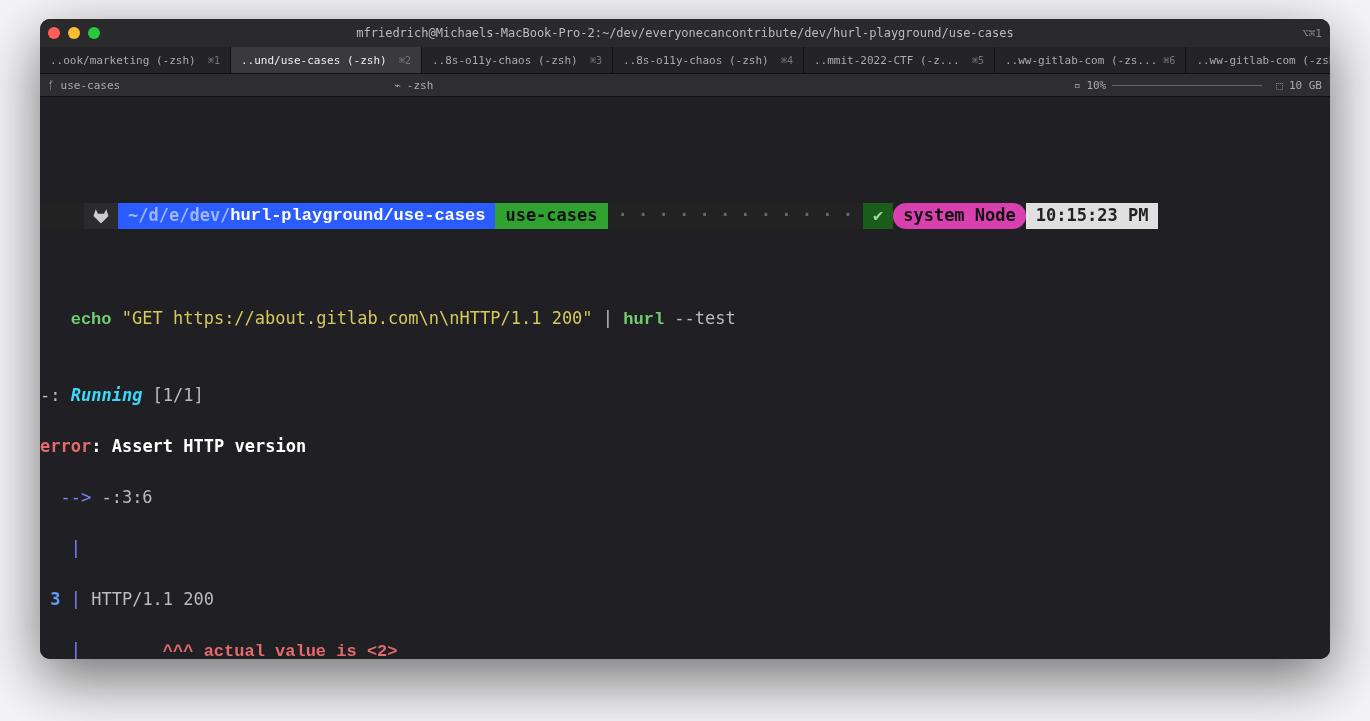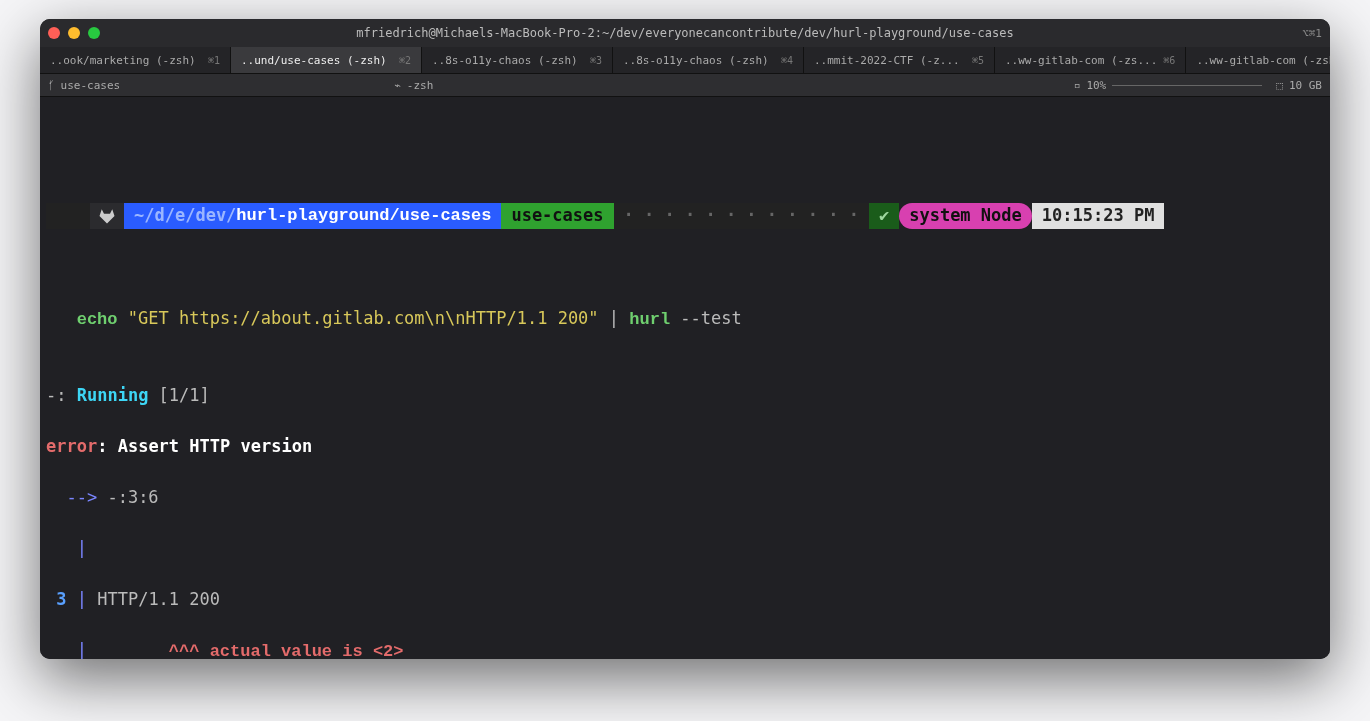--- a/index.html
+++ b/index.html
@@ -85,41 +85,41 @@
     position:relative;
   }
 
   
   .term{
     flex:1;
     background:#202024;
     color:var(--text);
     font-size:17px;
     line-height:1.5;
-    padding:4px 6px 6px 6px;
+    padding:4px 6px 6px 0;
     overflow:hidden;
     white-space:pre;
   }
   .row{display:block;}
   .pl-line{display:flex;align-items:stretch;height:26px;}
   .pl-seg{display:inline-flex;align-items:center;padding:0 10px;font-weight:600;white-space:pre;}
   .pl-fox{background:#2b2b2e;display:inline-flex;align-items:center;padding:0 8px;}
   .pl-fox svg{width:18px;height:18px;fill:#ccc;}
   .blue{background:var(--blue);color:#fff;}
   .green-seg{background:var(--green);color:#111;}
   .dark-green{background:var(--dark-green);color:#9ed89e;}
   .magenta-seg{background:var(--magenta);color:#111;border-radius:13px;}
   .white-seg{background:var(--white-seg);color:#222;}
   .dots-seg{background:#222;color:#666;flex:0 0 auto;}
 
   .c-green{color:#6fcf6f;}
   .c-yellow{color:var(--yellow);}
   .c-red{color:#e36b6b;font-weight:700;}
   .c-red2{color:#e36b6b;}
-  .c-cyan{color:var(--cyan);font-weight:700;}
+  .c-cyan{color:var(--cyan);font-weight:700;font-style:italic;}
   .c-purple{color:var(--purple);}
   .c-white{color:#fff;font-weight:700;}
   .c-blue{color:#59a0ff;font-weight:700;}
   .c-dim{color:#bbb;}
   .c-path-fade{color:#9bb6ff;}
   .bold{font-weight:700;font-family:Liberation Mono, monospace;}
 </style>
 </head>
 <body>
 

